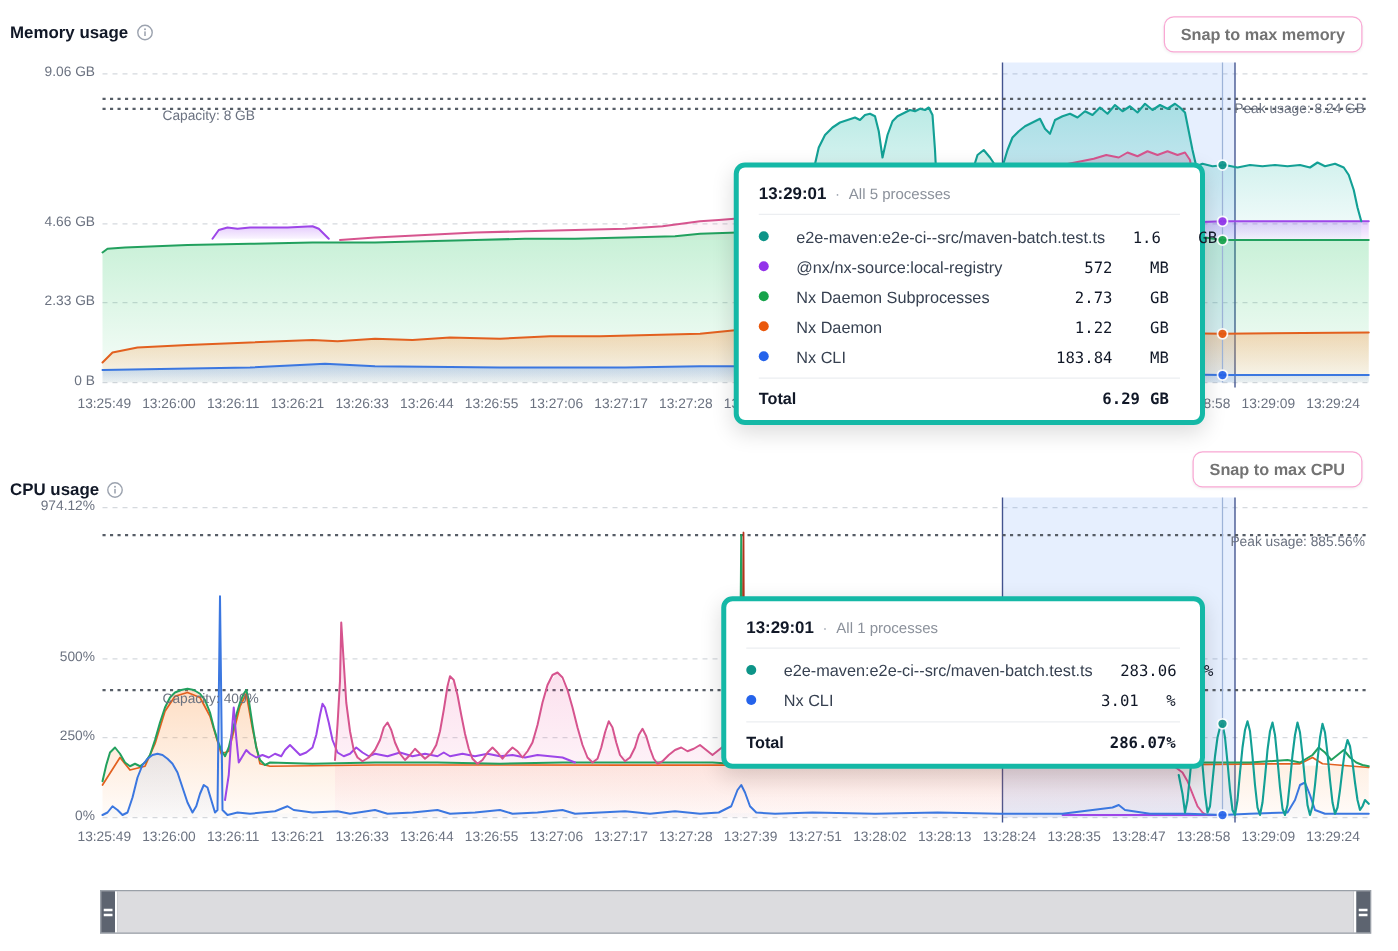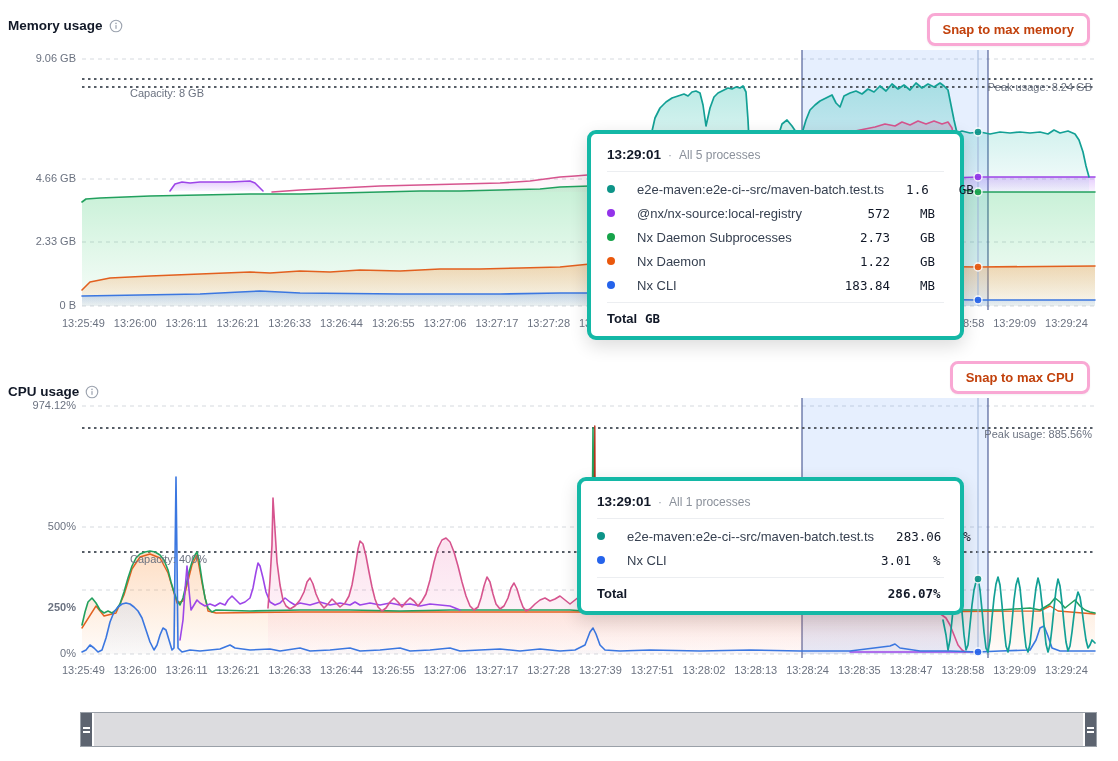--- a/index.html
+++ b/index.html
@@ -4,22 +4,22 @@
 <style>
   * { margin:0; padding:0; box-sizing:border-box; }
   html,body { width:1118px; height:761px; background:#ffffff; font-family:"Liberation Sans", sans-serif; overflow:hidden; }
   .abs { position:absolute; }
   .page { position:relative; width:1118px; height:579px; }
 
   .sec-header { display:flex; align-items:center; gap:6px; }
   .sec-title { font-size:13.5px; font-weight:700; color:#111827; }
   .info-icon { width:14px; height:14px; color:#9ca3af; display:inline-block; }
 
-  .snap-btn { background:#fff; border:3px solid #f9a8d4; border-radius:8px; padding:6px 13px;
-              font-size:13px; font-weight:600; color:#c2410c; box-shadow:0 1px 2px rgba(0,0,0,.05);
+  .snap-btn { background:#fff; border:1px solid #f9a8d4; border-radius:8px; padding:6px 13px;
+              font-size:13px; font-weight:600; color:#737373; box-shadow:0 1px 2px rgba(0,0,0,.05);
               font-family:"Liberation Sans", sans-serif; cursor:pointer; white-space:nowrap; }
 
   .ytick { width:72px; text-align:right; font-size:11px; color:#6b7280; white-space:nowrap; }
   .xticks { display:flex; justify-content:space-between; font-size:11px; color:#6b7280; }
   .xticks span { white-space:nowrap; }
   .thresh-label { font-size:11px; color:#6b7280; white-space:nowrap;margin-left:40px; }
 
   .tooltip { background:#fff; border:4px solid #14b8a6; border-radius:9px;
              box-shadow:0 6px 18px rgba(0,0,0,.14); padding:10px 16px 10px 16px; z-index:20; }
   .tt-head { display:flex; align-items:baseline; gap:7px; padding:3px 0 9px 0; border-bottom:1px solid #eceef1; }
@@ -203,20 +203,21 @@
 
         <div class="tt-row">
           <span class="tt-dot" style="background: rgb(37, 99, 235);"></span>
           <span class="tt-name">Nx CLI</span>
           <span class="tt-num">183.84</span>
           <span class="tt-unit">MB</span>
         </div>
       </div>
     <div class="tt-total">
       <span class="tt-name">Total</span>
+      <span class="tt-num">6.29</span>
       <span class="tt-unit">GB</span>
     </div>
   </div>
 
   <div class="abs sec-header" style="left:8px; top:384px;">
     <span class="sec-title">CPU usage</span>
     <span class="info-icon">
       <svg viewBox="0 0 16 16" width="14" height="14">
           <circle cx="8" cy="8" r="6.6" fill="none" stroke="currentColor" stroke-width="1.3"></circle>
           <rect x="7.3" y="7" width="1.4" height="4.2" fill="currentColor"></rect>
@@ -273,21 +274,21 @@
 
     <line x1="978" y1="398" x2="978" y2="654" stroke="#9db3d8" stroke-width="1"></line>
     <g stroke="#ffffff" stroke-width="1.4" opacity="0.9">
       <circle cx="978" cy="579" r="4" fill="#0d9488"></circle>
       <circle cx="978" cy="652" r="4" fill="#2563eb"></circle>
     </g>
   </svg>
 
   <div class="abs ytick" style="left:4px; top:399px;">974.12%</div>
   <div class="abs ytick" style="left:4px; top:520px;">500%</div>
-  <div class="abs ytick" style="left:4px; top:601px;font-weight:bold;">250%</div>
+  <div class="abs ytick" style="left:4px; top:583px;">250%</div>
   <div class="abs ytick" style="left:4px; top:647px;">0%</div>
 
   <div class="abs thresh-label" style="left:90px; top:553px;">Capacity: 400%</div>
   <div class="abs thresh-label" style="right:26px; top:428px;">Peak usage: 885.56%</div>
 
   <div class="abs xticks" style="left:62px; right:30px; top:664px;">
 
   <span>13:25:49</span>
       <span>13:26:00</span>
       <span>13:26:11</span>

